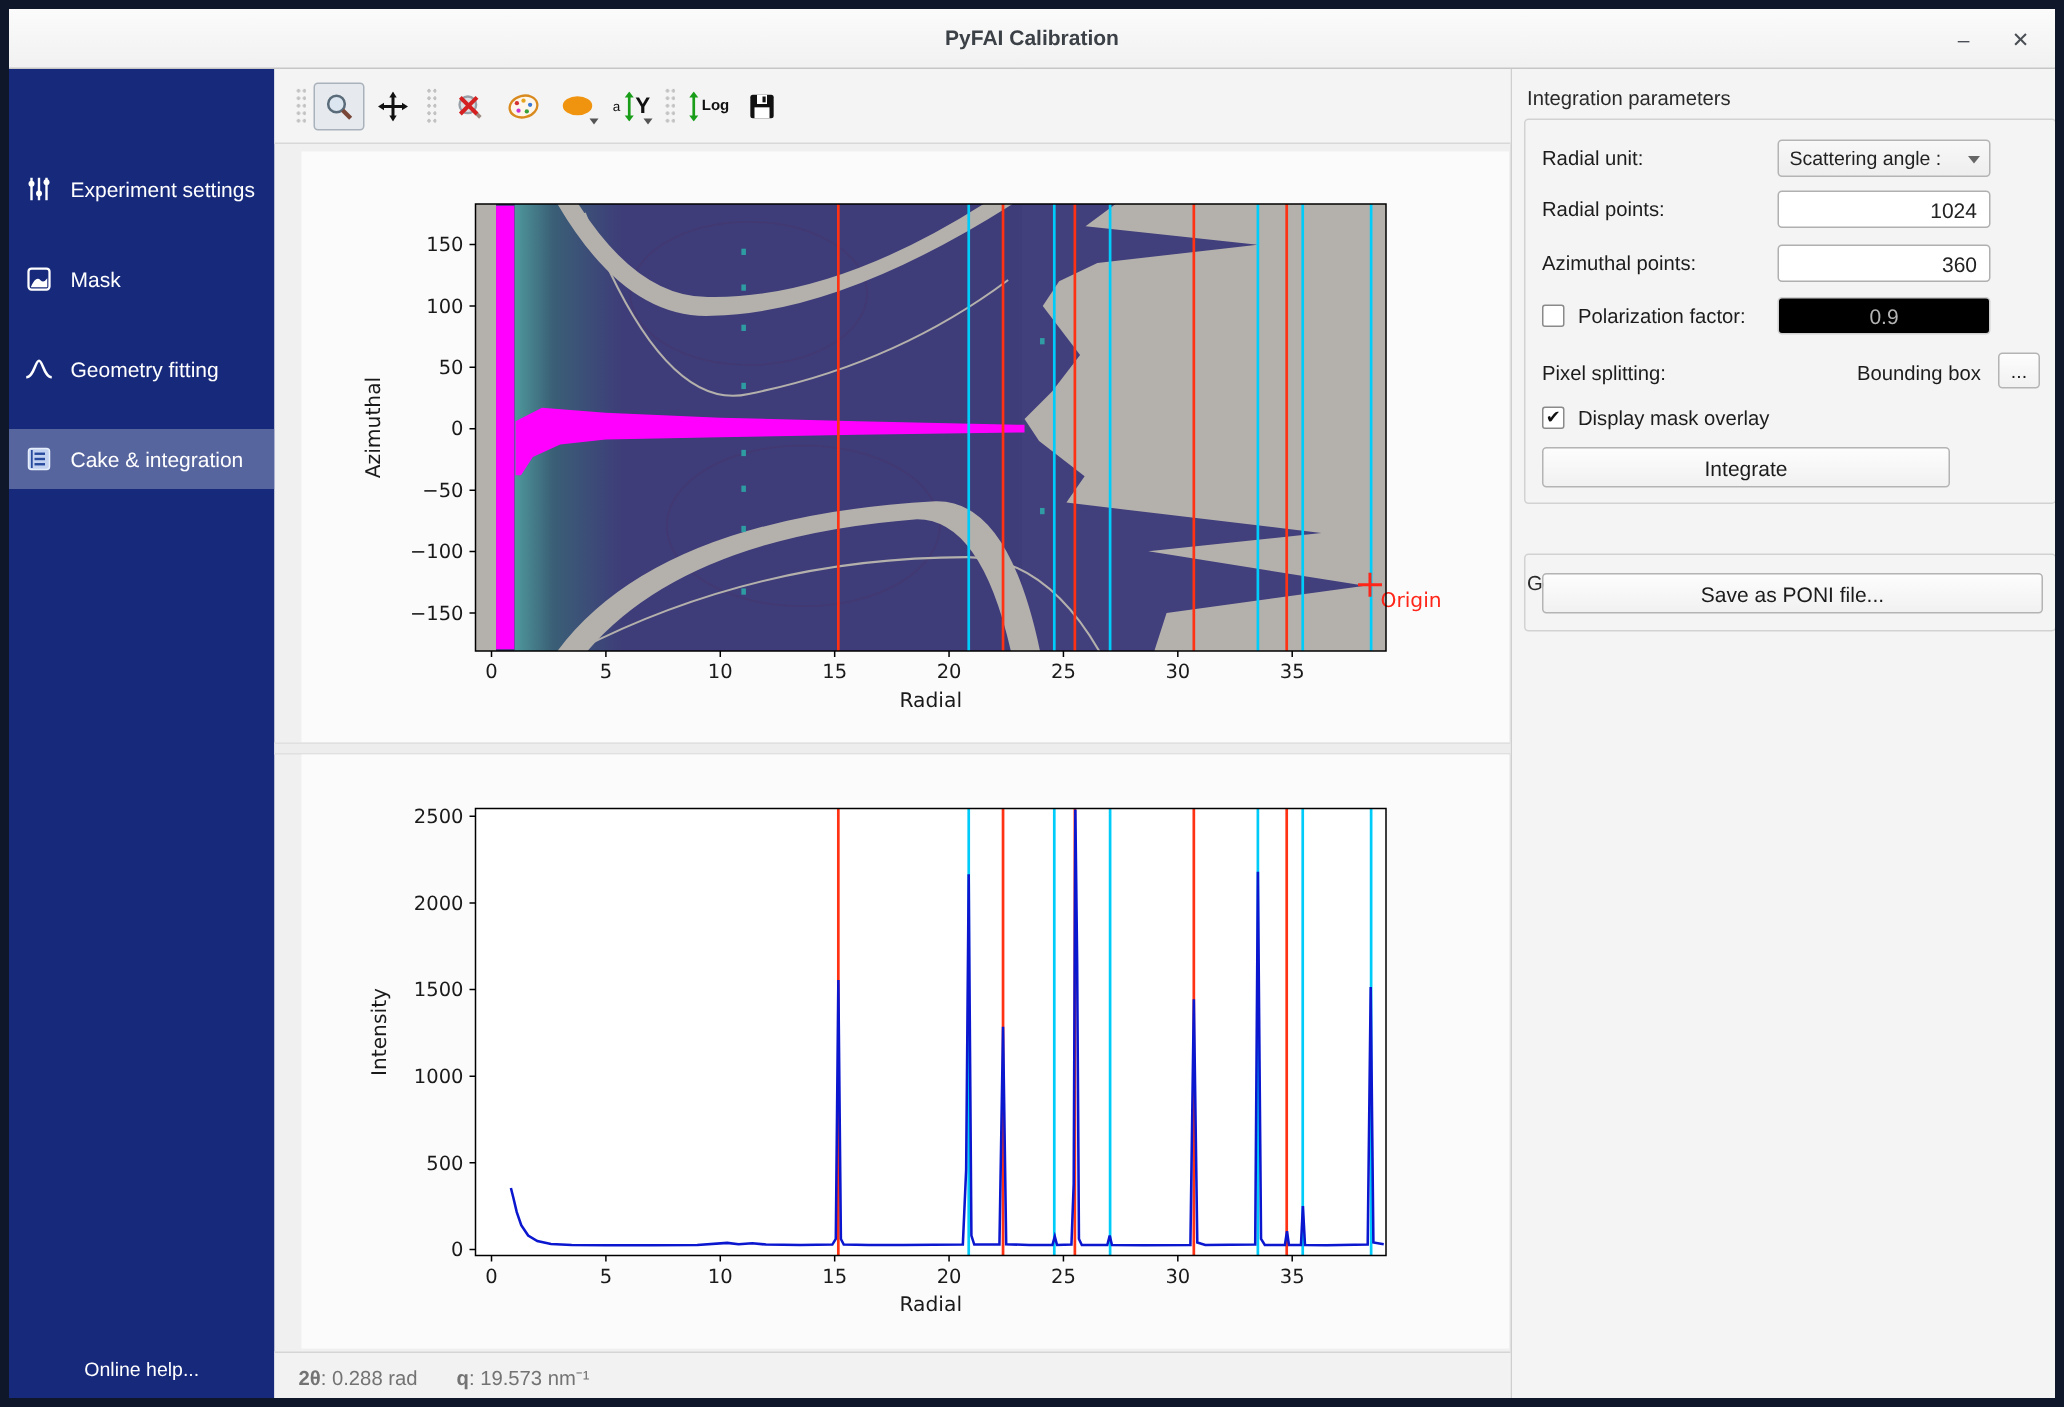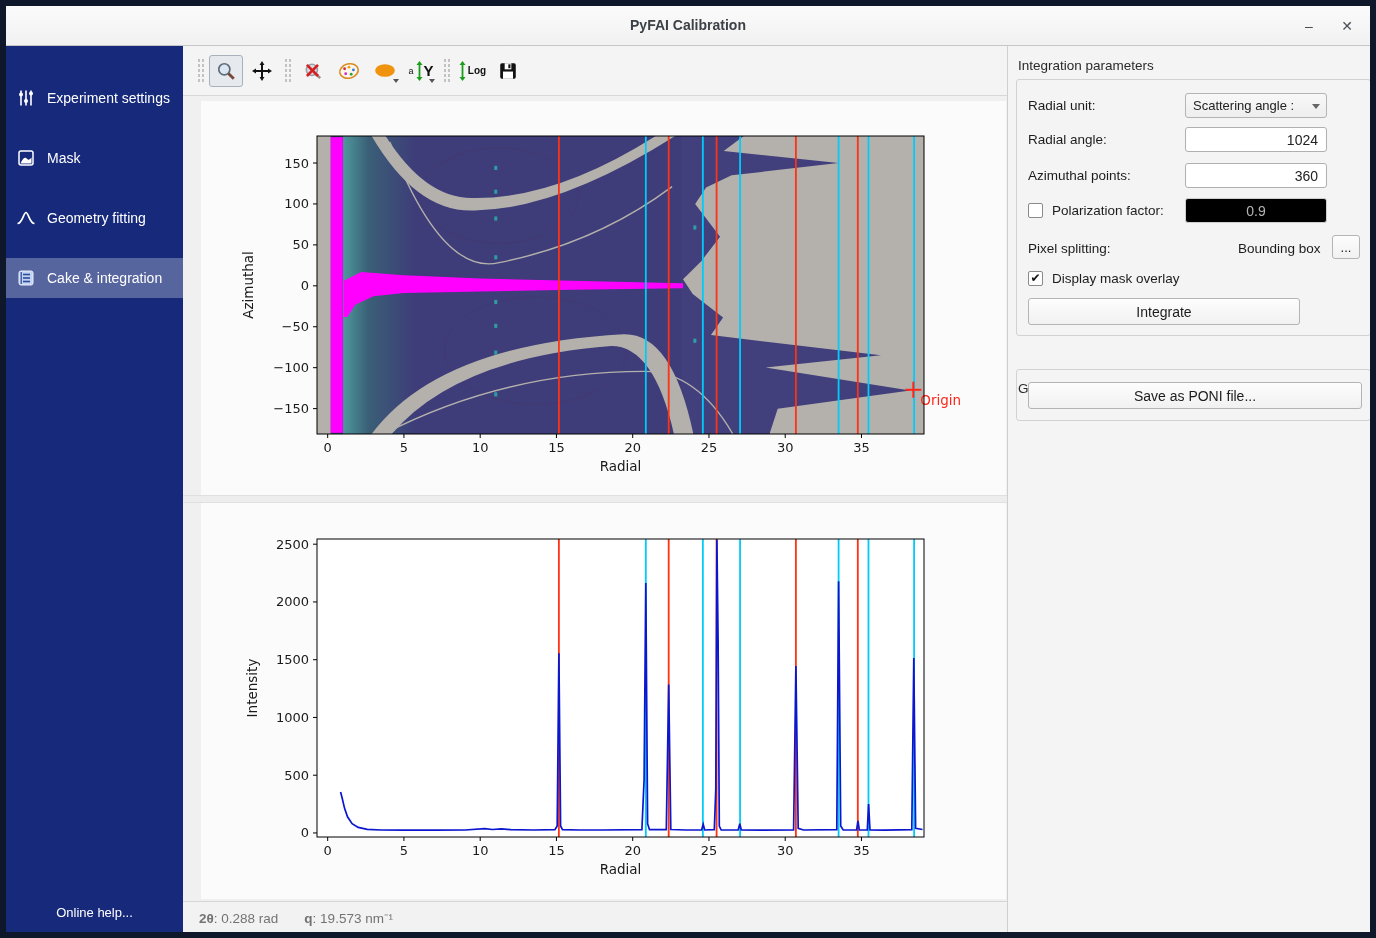--- a/index.html
+++ b/index.html
@@ -5,21 +5,21 @@
   html,body{margin:0;padding:0;background:#cfcfcf;font-family:"Liberation Sans",sans-serif;}
   .window{position:relative;width:1376px;height:938px;background:#f3f3f3;border:6px solid #0f172a;box-sizing:border-box;overflow:hidden;}
   
   .titlebar{position:absolute;left:0;top:0;width:100%;height:40px;background:linear-gradient(#fbfbfb,#f1f1f1);border-bottom:1px solid #c6c6c6;box-sizing:border-box;}
   .title{position:absolute;left:0;right:0;top:11px;text-align:center;font-size:14px;font-weight:600;color:#3c4147;}
   .winbtn{position:absolute;top:8px;width:26px;height:24px;text-align:center;line-height:24px;font-size:14px;color:#4a4f55;cursor:default;}
   .winbtn.min{right:48px;}
   .winbtn.close{right:10px;}
   
   .sidebar{position:absolute;left:0;top:40px;width:177px;height:898px;background:#16297b;}
-  .nav{padding-top:32px;text-align:right;}
+  .nav{padding-top:60px;text-align:right;}
   .navitem{height:40px;margin-bottom:20px;display:flex;align-items:center;color:#ffffff;font-size:14px;cursor:pointer;}
   .navitem .nicon{width:22px;height:20px;margin:0 10px 0 9px;flex:none;display:flex;align-items:center;justify-content:center;}
   .navitem.selected{background:#57659e;}
   .sidefoot{position:absolute;left:0;right:0;bottom:24px;text-align:center;color:#ffffff;font-size:13px;cursor:pointer;}
   
   .main{position:absolute;left:177px;top:40px;width:825px;height:898px;background:#f0f0f0;border-right:1px solid #cfcfcf;box-sizing:border-box;}
   .toolbar{position:absolute;left:0;top:0;width:100%;height:50px;border-bottom:1px solid #d8d8d8;display:flex;align-items:center;padding-left:10px;box-sizing:border-box;background:#f4f4f4;}
   .grip{width:7px;height:26px;margin:0 4px;background-image:radial-gradient(#c2c2c2 1px,transparent 1.2px);background-size:4px 5px;}
   .tbtn{position:relative;width:32px;height:30px;margin:0 1px;display:flex;align-items:center;justify-content:center;border:1px solid transparent;border-radius:3px;background:transparent;cursor:pointer;}
   .tbtn.active{border:1px solid #a9b1ba;background:#e6eaee;}
@@ -340,21 +340,21 @@
     <div class="ptitle" style="top:12px;">Integration parameters</div>
 
     <div class="groupbox" style="top:33px;height:257px;"></div>
 
     <div class="flabel" style="top:52px;">Radial unit:</div>
     <div class="combo" style="top:47px;">
       <span>Scattering angle :</span>
       <span class="arr"></span>
     </div>
 
-    <div class="flabel" style="top:86px;">Radial angle:</div>
+    <div class="flabel" style="top:86px;">Radial points:</div>
     <input class="field" style="top: 81px;" value="1024">
 
     <div class="flabel" style="top:122px;text-align:right;">Azimuthal points:</div>
     <input class="field" style="top: 117px;" value="360">
 
     <div class="checkbox" style="left:20px;top:157px;"></div>
     <div class="flabel" style="left:44px;top:157px;">Polarization factor:</div>
     <input class="field" style="top: 152px;" disabled="" value="0.9">
 
     <div class="flabel" style="top:195px;">Pixel splitting:</div>

